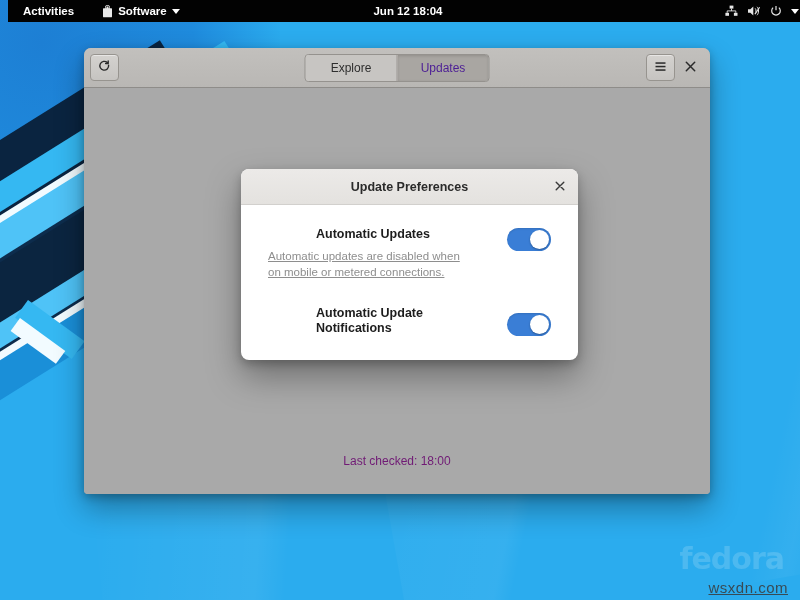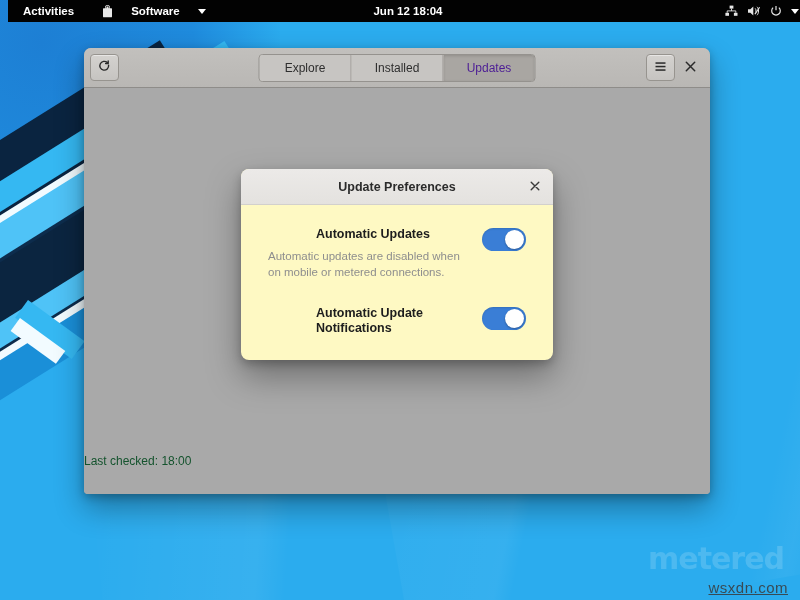--- a/index.html
+++ b/index.html
@@ -137,21 +137,21 @@
   .tb-activities {
     padding: 2px 8px;
     font-weight: 700;
     font-size: 11.5px;
     color: #fff;
     border-radius: 3px;
   }
   .tb-app {
     display: flex;
     align-items: center;
-    gap: 18px;
+    gap: 5px;
     padding: 2px 8px;
     margin-left: 12px;
     font-weight: 700;
     font-size: 11.5px;
   }
   .tb-center {
     position: absolute;
     left: 0; right: 0;
     text-align: center;
     font-weight: 700;
@@ -254,31 +254,31 @@
   }
   .window-body {
     position: relative;
     height: 407px;
     background: #a9a9a9;
   }
   .last-checked {
     position: absolute;
     left: 0; right: 0;
     bottom: 27px;
-    text-align: left;
+    text-align: center;
     font-size: 12px;
-    color: #14532d;
+    color: #701a75;
   }
 
   
   .dialog {
     position: absolute;
     left: 241px; top: 169px;
-    width: 312px;
-    background: #fef9c3;
+    width: 337px;
+    background: #ffffff;
     border-radius: 8px;
     box-shadow: 0 16px 34px rgba(0,0,0,0.35), 0 4px 10px rgba(0,0,0,0.22);
     overflow: hidden;
     z-index: 40;
   }
   .dlg-header {
     position: relative;
     height: 35px;
     background: linear-gradient(180deg, #eceae8 0%, #e4e2df 100%);
     border-bottom: 1px solid #d2d0cd;
@@ -307,35 +307,36 @@
   }
   .dlg-body {
     padding: 22px 27px 24px 27px;
   }
   .pref-row {
     display: flex;
     align-items: flex-start;
     justify-content: space-between;
     gap: 12px;
   }
-  .pref-row + .pref-row { margin-top: 26px; }
+  .pref-row + .pref-row { margin-top: 26px; align-items: flex-end; }
   .pref-texts { flex: 1 1 auto; }
   .pref-title {
     font-size: 12.5px;
     font-weight: 700;
     color: #1d1d1d;
     line-height: 1.2;
     margin-left: 48px;
   }
   .pref-desc {
     margin-top: 7px;
     font-size: 11.5px;
     color: #8e8e8e;
     line-height: 1.35;
     max-width: 200px;
+    text-decoration: underline;
   }
   .toggle {
     flex: 0 0 auto;
     margin-top: 1px;
     width: 44px; height: 23px;
     border-radius: 12px;
     background: #3a7ed6;
     position: relative;
     box-shadow: 0 1px 2px rgba(0,0,0,0.12) inset;
   }
@@ -367,21 +368,21 @@
     <div class="stripe st-lblue" style="left:-60px; top:360px; width:330px; height:22px; transform:rotate(-32deg);"></div>
     <div class="stripe st-white" style="left:-55px; top:386px; width:300px; height:14px; transform:rotate(-32deg);"></div>
     <div class="stripe st-mid" style="left:-70px; top:404px; width:330px; height:34px; transform:rotate(-32deg);"></div>
 
     <div class="stripe st-cyan" style="left:28px; top:300px; width:70px; height:22px; transform:rotate(36deg);"></div>
     <div class="stripe st-white" style="left:20px; top:318px; width:56px; height:16px; transform:rotate(36deg);"></div>
 
     <div class="wp-sheen"></div>
     <div class="wp-sheen2"></div>
 
-    <div class="wp-watermark">metered</div>
+    <div class="wp-watermark">fedora</div>
     <div class="site-watermark">wsxdn.com</div>
   </div>
 
   <div class="topbar">
     <div class="tb-left">
       <div class="tb-activities">Activities</div>
       <div class="tb-app">
         <span class="tb-icon">
           <svg width="11" height="13" viewBox="0 0 11 13" aria-hidden="true">
             <path d="M3 3.2V2.6A2.5 2.5 0 0 1 8 2.6v0.6h1.4a0.6 0.6 0 0 1 0.6 0.6v7.6a0.9 0.9 0 0 1-0.9 0.9H1.9a0.9 0.9 0 0 1-0.9-0.9V3.8a0.6 0.6 0 0 1 0.6-0.6z" fill="#e8e8e8"></path>
@@ -430,21 +431,20 @@
             <svg width="13" height="13" viewBox="0 0 13 13" aria-hidden="true">
               <path d="M10.6 5.2A4.4 4.4 0 1 1 9.3 2.6" fill="none" stroke="#2a2a2a" stroke-width="1.4" stroke-linecap="round"></path>
               <path d="M10.2 0.9v2.6H7.6" fill="none" stroke="#2a2a2a" stroke-width="1.4" stroke-linecap="round" stroke-linejoin="round"></path>
             </svg>
           </span>
         </div>
       </div>
 
       <div class="tabs">
         <div class="tab">Explore</div>
-        <div class="tab">Installed</div>
         <div class="tab selected">Updates</div>
       </div>
 
       <div class="hb-right">
         <div class="hb-btn">
           <span>
             <svg width="13" height="11" viewBox="0 0 13 11" aria-hidden="true">
               <rect x="1.5" y="1.3" width="10" height="1.5" fill="#2a2a2a"></rect>
               <rect x="1.5" y="4.8" width="10" height="1.5" fill="#2a2a2a"></rect>
               <rect x="1.5" y="8.3" width="10" height="1.5" fill="#2a2a2a"></rect>

